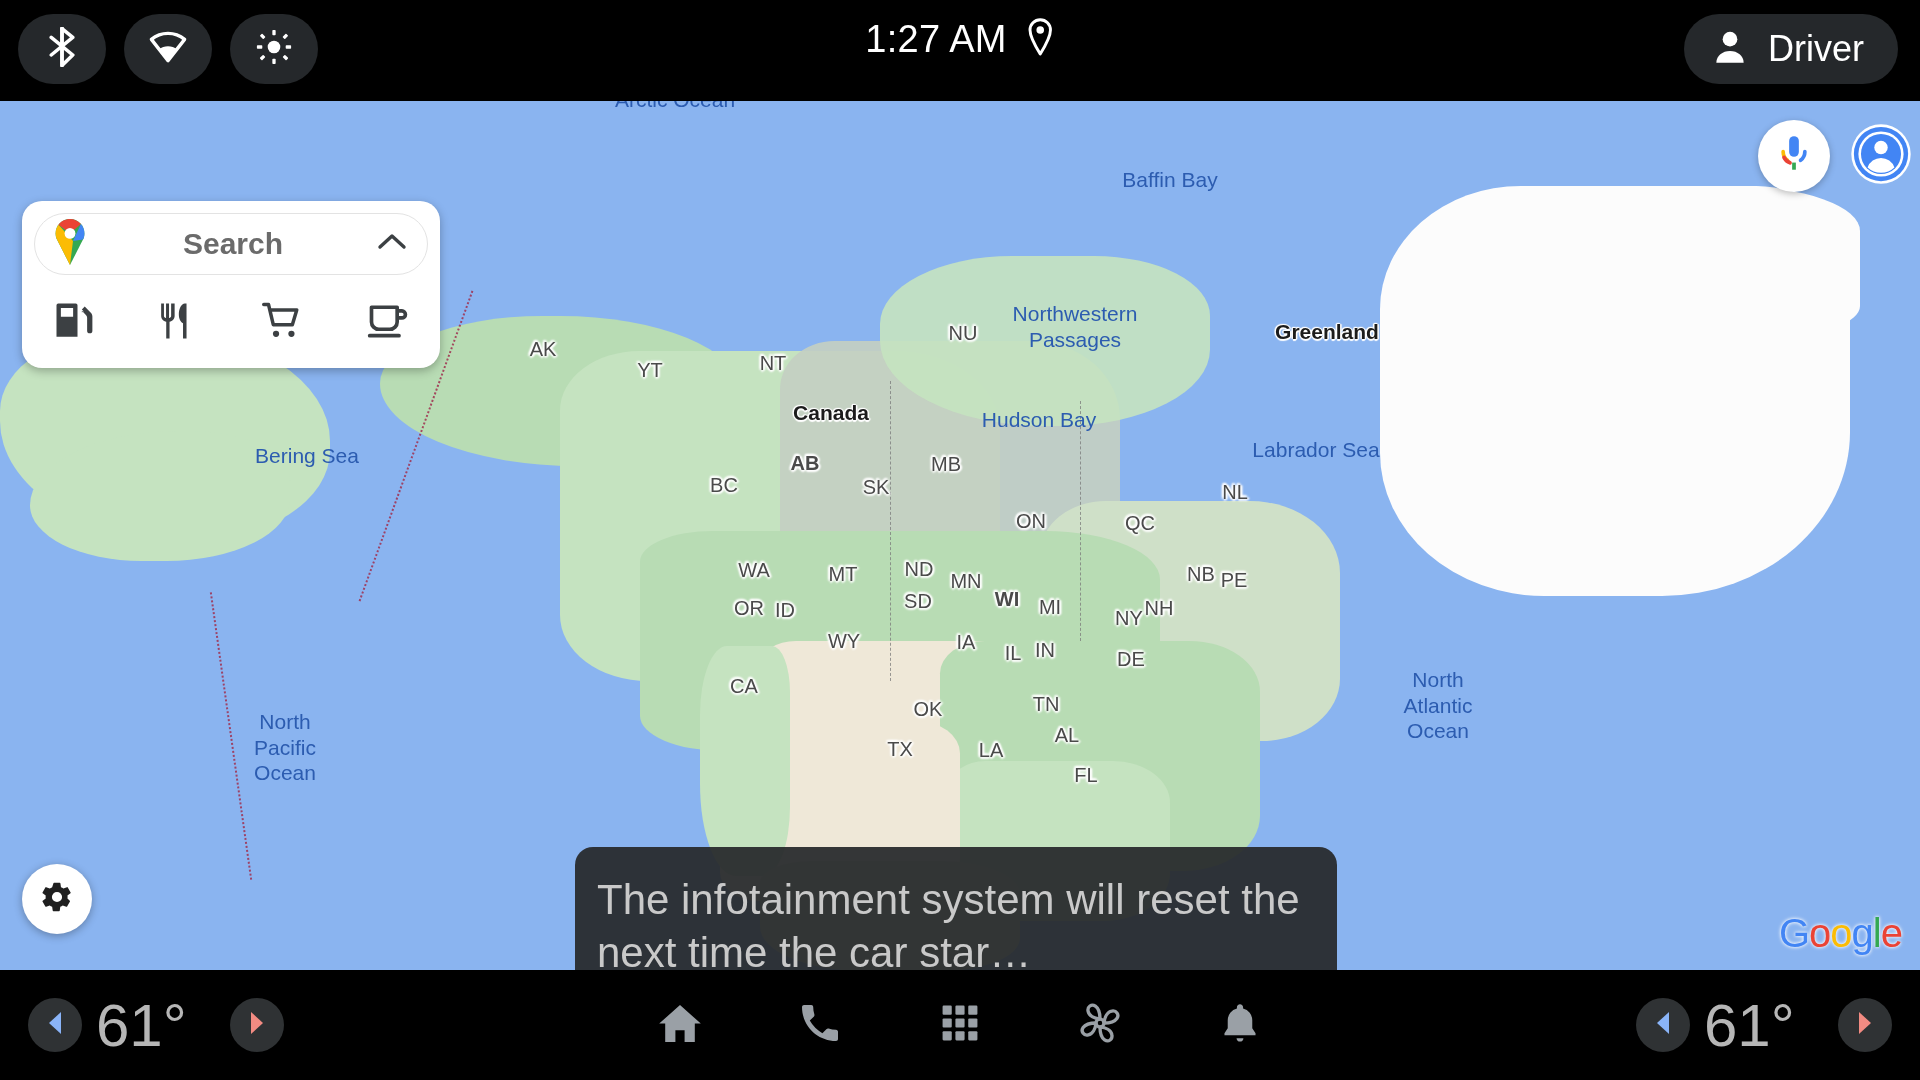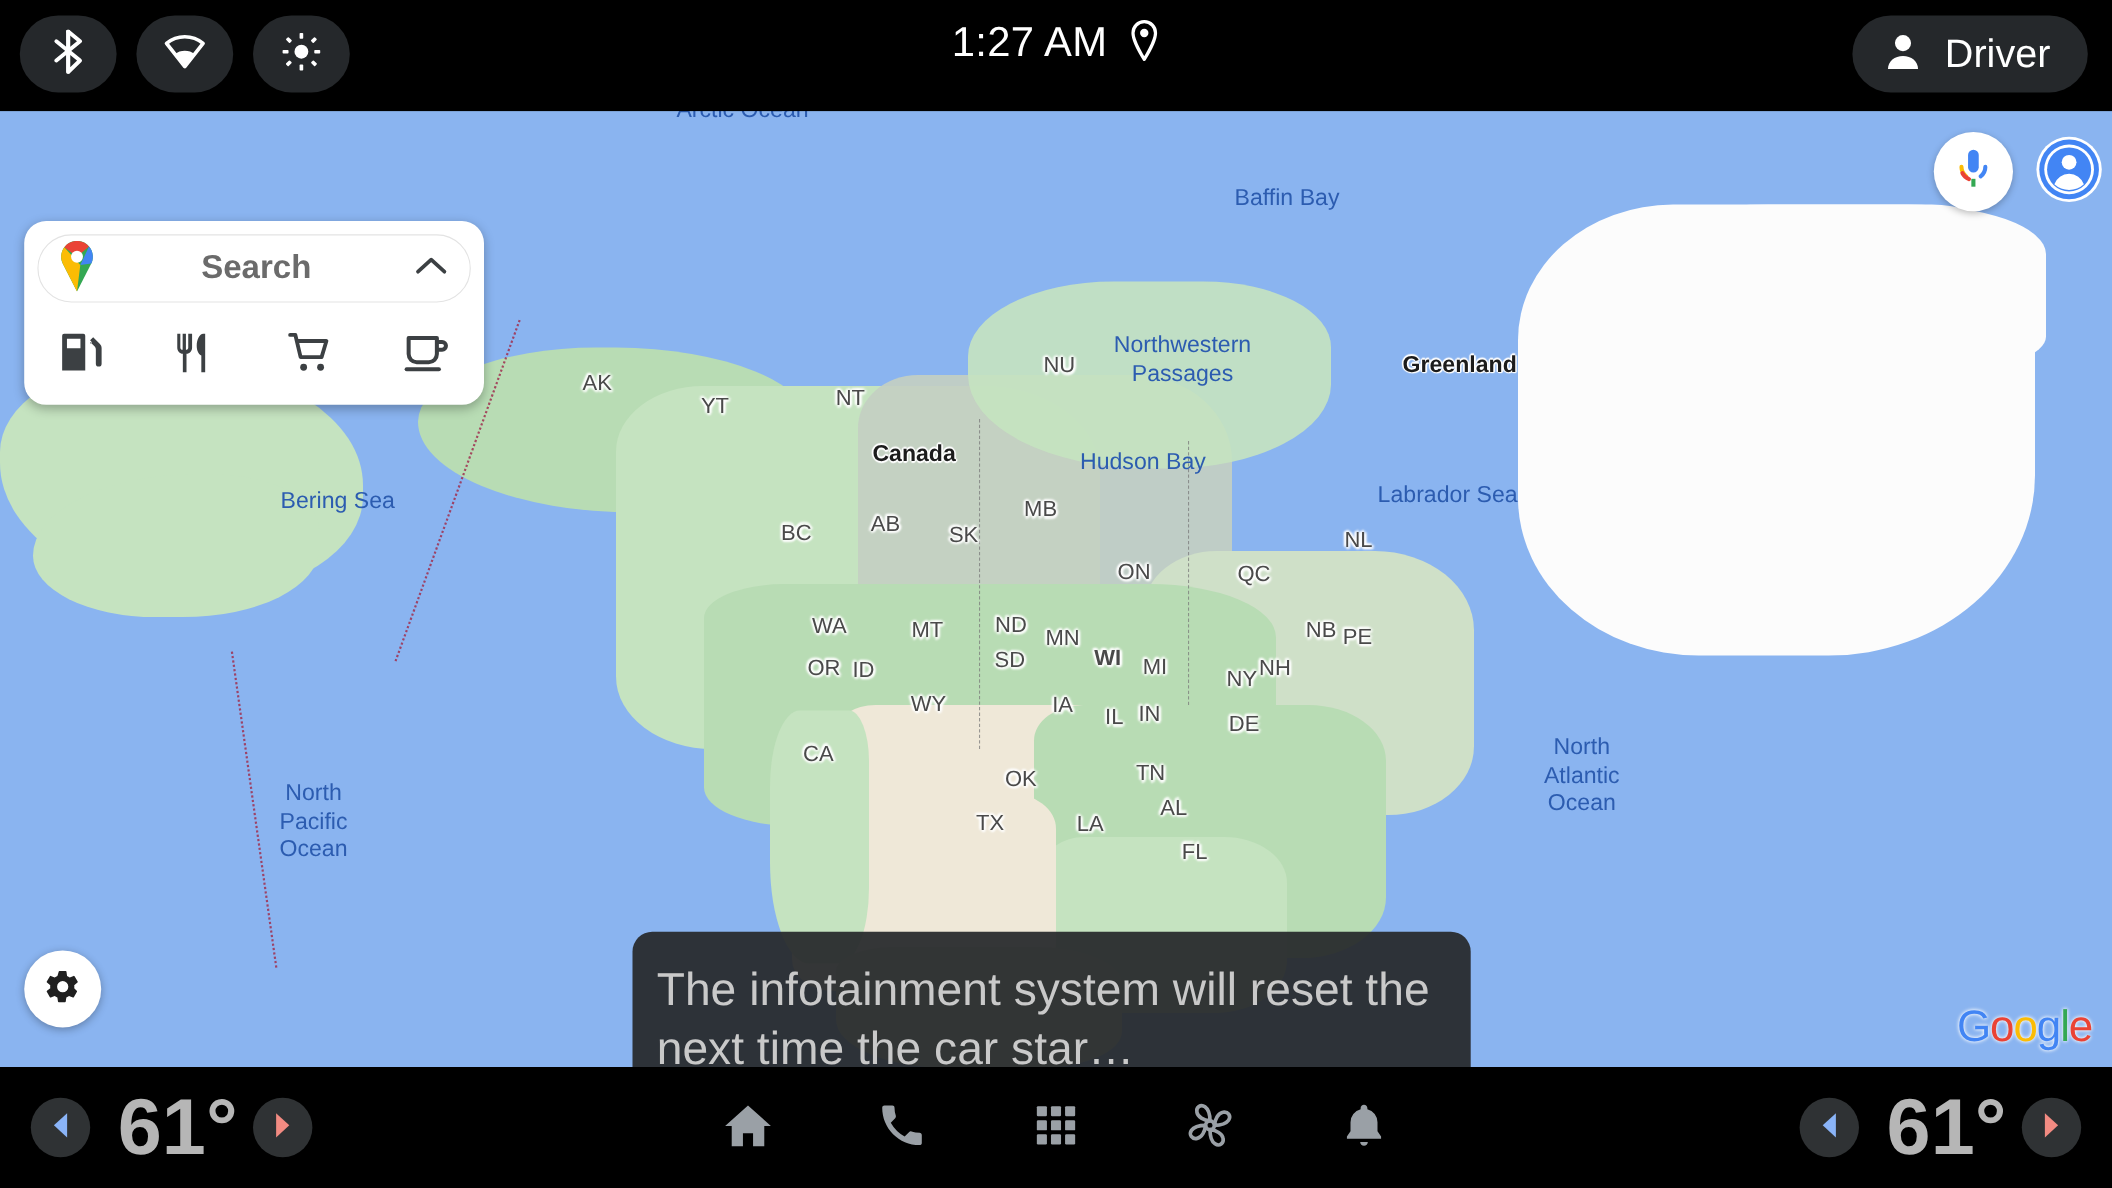--- a/index.html
+++ b/index.html
@@ -314,24 +314,24 @@
     height: 54px;
     border-radius: 50%;
     background: #2f3234;
     display: flex;
     align-items: center;
     justify-content: center;
   }
 
   .temp-val {
     color: #b6b6b6;
-    font-size: 72px;
-    font-weight: 700;
+    font-size: 60px;
+    font-weight: 400;
     min-width: 120px;
-    text-align: right;
+    text-align: left;
     white-space: nowrap;
   }
 
   .nav-center {
     position: absolute;
     left: 50%;
     top: 0;
     height: 110px;
     transform: translateX(-50%);
     display: flex;
@@ -400,21 +400,21 @@
       </div>
     <div id="country-labels">
         <div class="map-label lbl-country" style="left: 831px; top: 312px;">Canada</div>
         <div class="map-label lbl-country" style="left: 1327px; top: 231px;">Greenland</div>
       </div>
     <div id="state-labels">
         <div class="map-label lbl-state" style="left: 543px; top: 248px;">AK</div>
         <div class="map-label lbl-state" style="left: 650px; top: 269px;">YT</div>
         <div class="map-label lbl-state" style="left: 773px; top: 262px;">NT</div>
         <div class="map-label lbl-state" style="left: 963px; top: 232px;">NU</div>
-        <div class="map-label lbl-state" style="left: 805px; top: 376px;">AB</div>
+        <div class="map-label lbl-state" style="left: 805px; top: 362px; font-weight: bold;">AB</div>
         <div class="map-label lbl-state" style="left: 724px; top: 384px;">BC</div>
         <div class="map-label lbl-state" style="left: 876px; top: 386px;">SK</div>
         <div class="map-label lbl-state" style="left: 946px; top: 363px;">MB</div>
         <div class="map-label lbl-state" style="left: 1031px; top: 420px;">ON</div>
         <div class="map-label lbl-state" style="left: 1140px; top: 422px;">QC</div>
         <div class="map-label lbl-state" style="left: 1235px; top: 391px;">NL</div>
         <div class="map-label lbl-state" style="left: 1201px; top: 473px;">NB</div>
         <div class="map-label lbl-state" style="left: 1234px; top: 479px;">PE</div>
         <div class="map-label lbl-state" style="left: 754px; top: 469px;">WA</div>
         <div class="map-label lbl-state" style="left: 749px; top: 507px;">OR</div>

